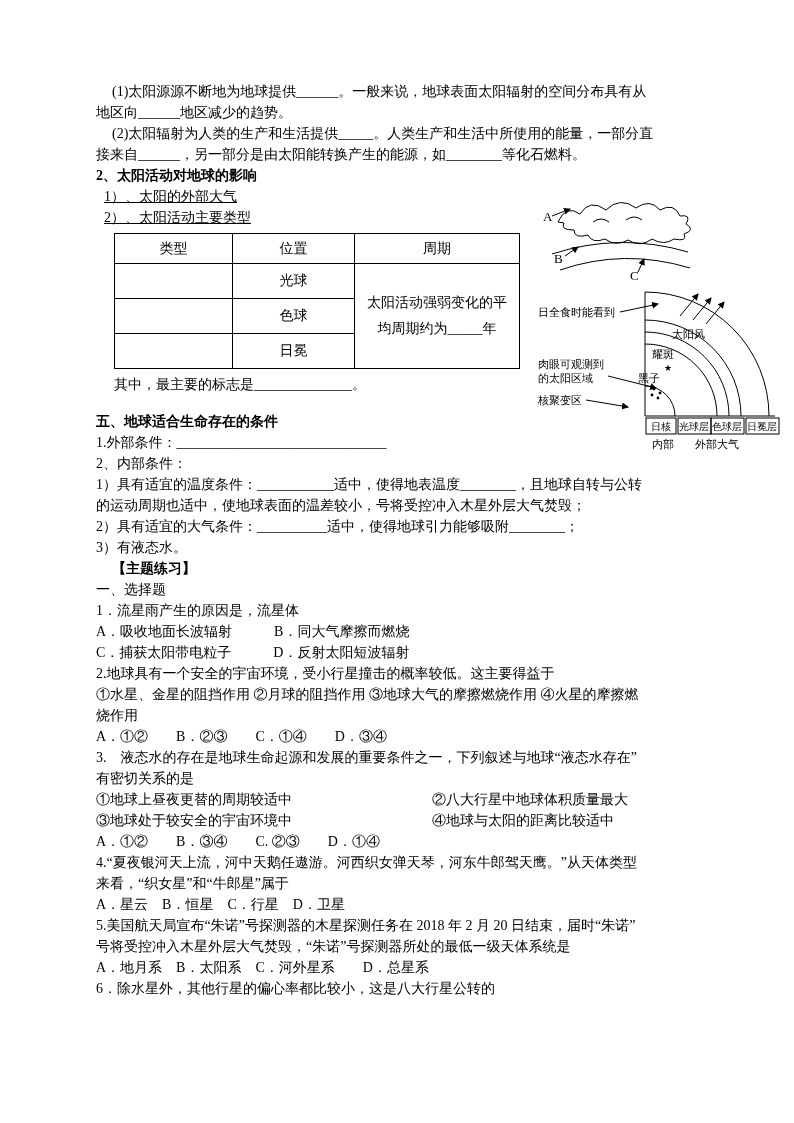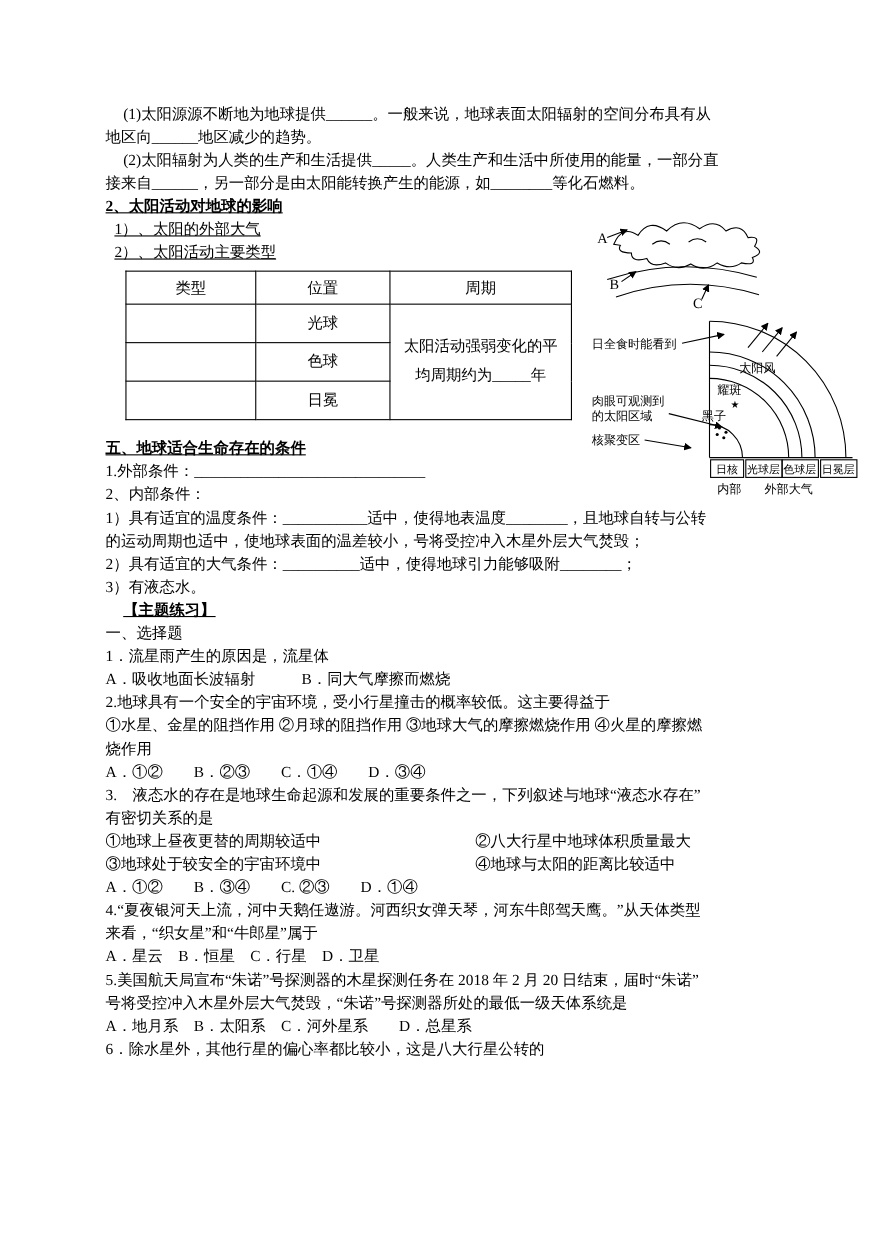--- a/index.html
+++ b/index.html
@@ -1,20 +1,20 @@
 <!DOCTYPE html>
 <html><head>
 <meta charset="utf-8">
 <style>
   html,body{margin:0;padding:0;background:#ffffff;}
   .page{position:relative;width:794px;height:1123px;background:#fff;
         font-family:"Liberation Serif","DejaVu Serif",serif;color:#000;overflow:hidden;}
-  .content{position:absolute;left:96px;top:94px;width:606px;}
+  .content{position:absolute;left:96px;top:81px;width:606px;}
   .line{font-size:14px;line-height:21px;white-space:pre-wrap;}
-  .bold{font-weight:bold;text-decoration:underline;}
+  .bold{font-weight:bold;}
   .ind16{padding-left:16px;}
   .ind8{padding-left:8px;text-decoration:underline;}
   .ind18{padding-left:18px;}
   .gapb{margin-bottom:14px;}
   .mt6{margin-top:16px;}
   .qtable{border-collapse:collapse;margin:5px 0 5px 18px;table-layout:fixed;}
   .qtable td{border:1px solid #000;text-align:center;font-size:14px;padding:0;vertical-align:middle;}
   .qtable tr{height:35px;}
   .qtable tr.thead{height:30px;margin-top:16px;}
   .period-cell div{line-height:26px;}
@@ -61,31 +61,33 @@
           <td></td>
           <td>色球</td>
         </tr>
         <tr>
           <td></td>
           <td>日冕</td>
         </tr>
       </tbody>
     </table>
 
+    <div class="line ind18">其中，最主要的标志是______________。</div>
     <div class="line bold mt6">五、地球适合生命存在的条件</div>
     <div class="line">1.外部条件：______________________________</div>
     <div class="line">2、内部条件：</div>
     <div class="line">1）具有适宜的温度条件：___________适中，使得地表温度________，且地球自转与公转</div>
     <div class="line">的运动周期也适中，使地球表面的温差较小，号将受控冲入木星外层大气焚毁；</div>
     <div class="line">2）具有适宜的大气条件：__________适中，使得地球引力能够吸附________；</div>
     <div class="line">3）有液态水。</div>
     <div class="line bold ind16">【主题练习】</div>
     <div class="line">一、选择题</div>
     <div class="line">1．流星雨产生的原因是，流星体</div>
     <div class="line">A．吸收地面长波辐射　　　B．同大气摩擦而燃烧</div>
+    <div class="line">C．捕获太阳带电粒子　　　D．反射太阳短波辐射</div>
     <div class="line">2.地球具有一个安全的宇宙环境，受小行星撞击的概率较低。这主要得益于</div>
     <div class="line">①水星、金星的阻挡作用 ②月球的阻挡作用 ③地球大气的摩擦燃烧作用 ④火星的摩擦燃</div>
     <div class="line">烧作用</div>
     <div class="line">A．①②　　B．②③　　C．①④　　D．③④</div>
     <div class="line">3.　液态水的存在是地球生命起源和发展的重要条件之一，下列叙述与地球“液态水存在”</div>
     <div class="line">有密切关系的是</div>
     <div class="line">①地球上昼夜更替的周期较适中　　　　　　　　　　②八大行星中地球体积质量最大</div>
     <div class="line">③地球处于较安全的宇宙环境中　　　　　　　　　　④地球与太阳的距离比较适中</div>
     <div class="line">A．①②　　B．③④　　C. ②③　　D．①④</div>
     <div class="line">4.“夏夜银河天上流，河中天鹅任遨游。河西织女弹天琴，河东牛郎驾天鹰。”从天体类型</div>

